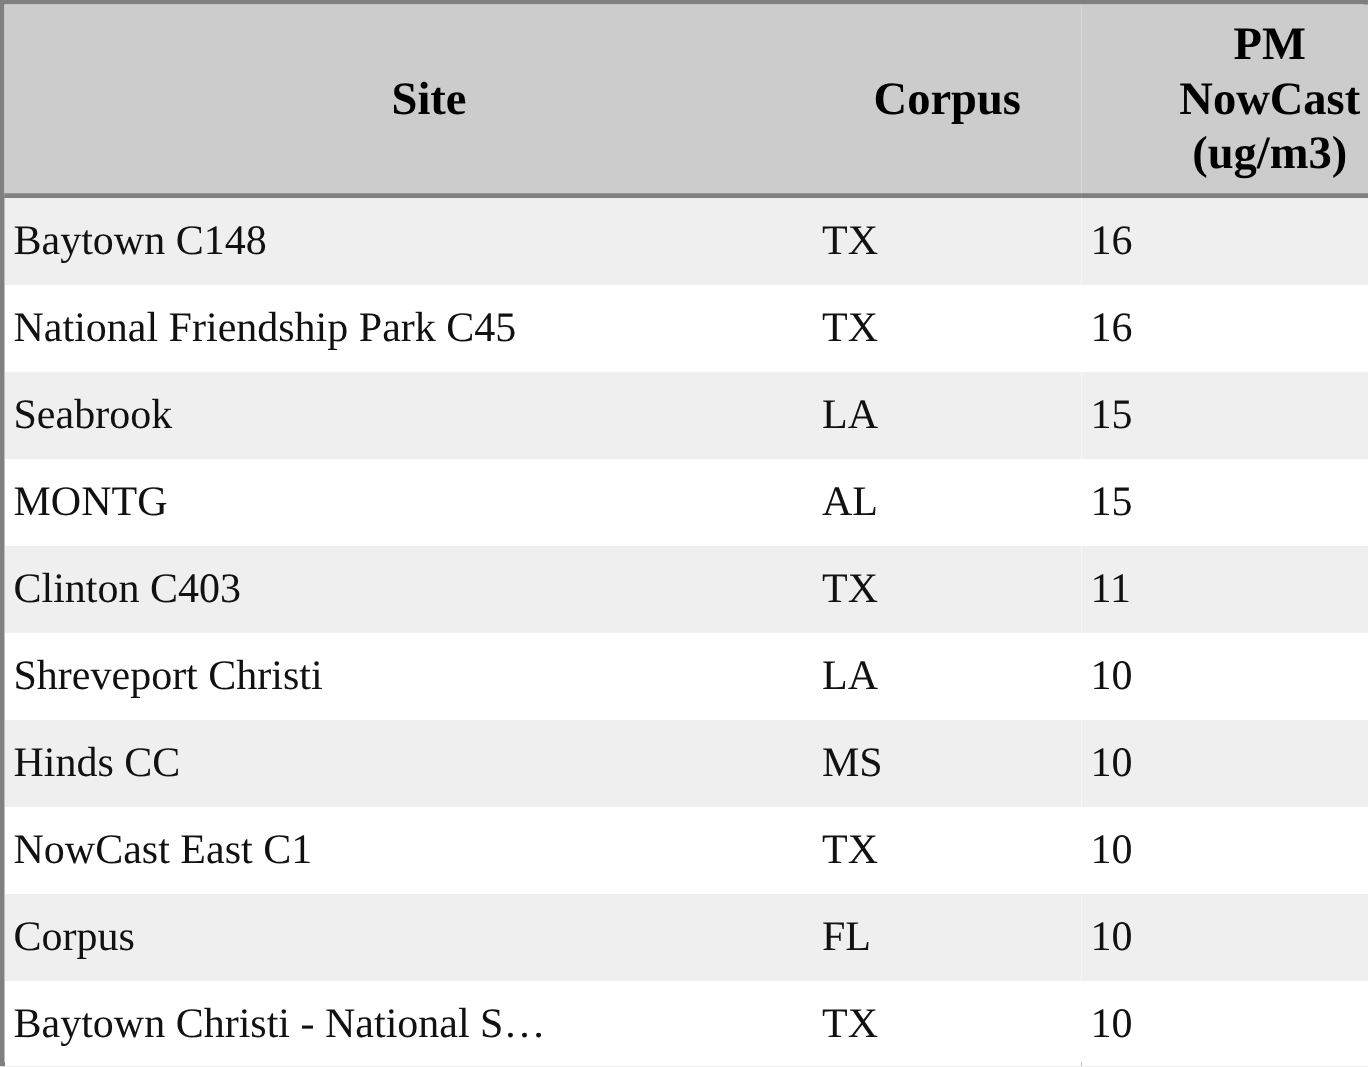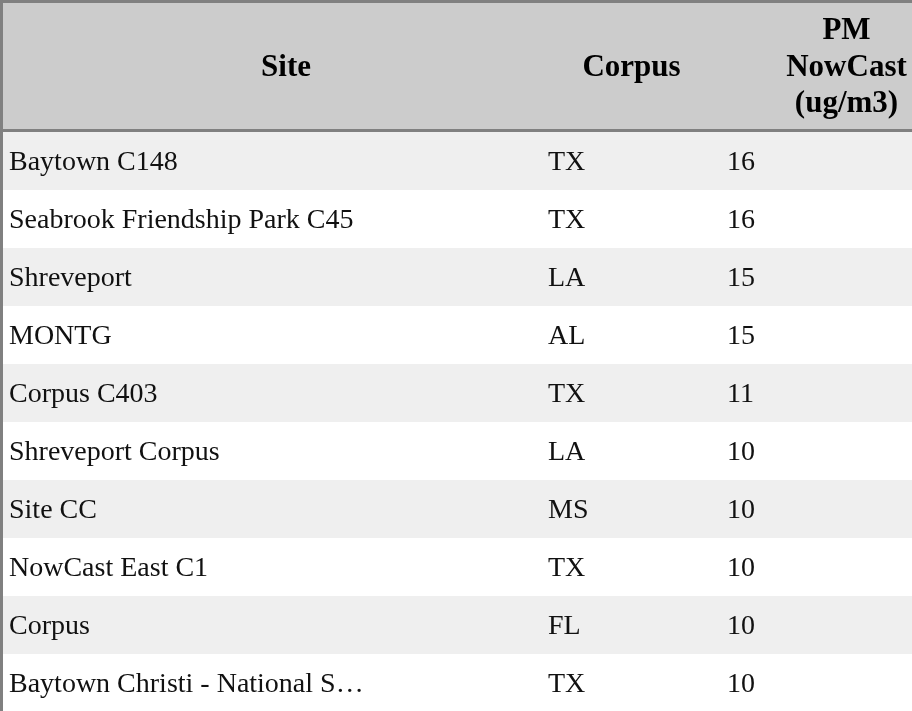--- a/index.html
+++ b/index.html
@@ -77,46 +77,46 @@
         </th>
       </tr>
     </thead>
     <tbody>
       <tr class="row-even">
         <td>Baytown C148</td>
         <td>TX</td>
         <td>16</td>
       </tr>
       <tr class="row-odd">
-        <td>Seabrook Friendship Park C45</td>
+        <td>National Friendship Park C45</td>
         <td>TX</td>
         <td>16</td>
       </tr>
       <tr class="row-even">
-        <td>Shreveport</td>
+        <td>Seabrook</td>
         <td>LA</td>
         <td>15</td>
       </tr>
       <tr class="row-odd">
         <td>MONTG</td>
         <td>AL</td>
         <td>15</td>
       </tr>
       <tr class="row-even">
-        <td>Corpus C403</td>
+        <td>Clinton C403</td>
         <td>TX</td>
         <td>11</td>
       </tr>
       <tr class="row-odd">
-        <td>Shreveport Corpus</td>
+        <td>Shreveport Christi</td>
         <td>LA</td>
         <td>10</td>
       </tr>
       <tr class="row-even">
-        <td>Site CC</td>
+        <td>Hinds CC</td>
         <td>MS</td>
         <td>10</td>
       </tr>
       <tr class="row-odd">
         <td>NowCast East C1</td>
         <td>TX</td>
         <td>10</td>
       </tr>
       <tr class="row-even">
         <td>Corpus</td>

